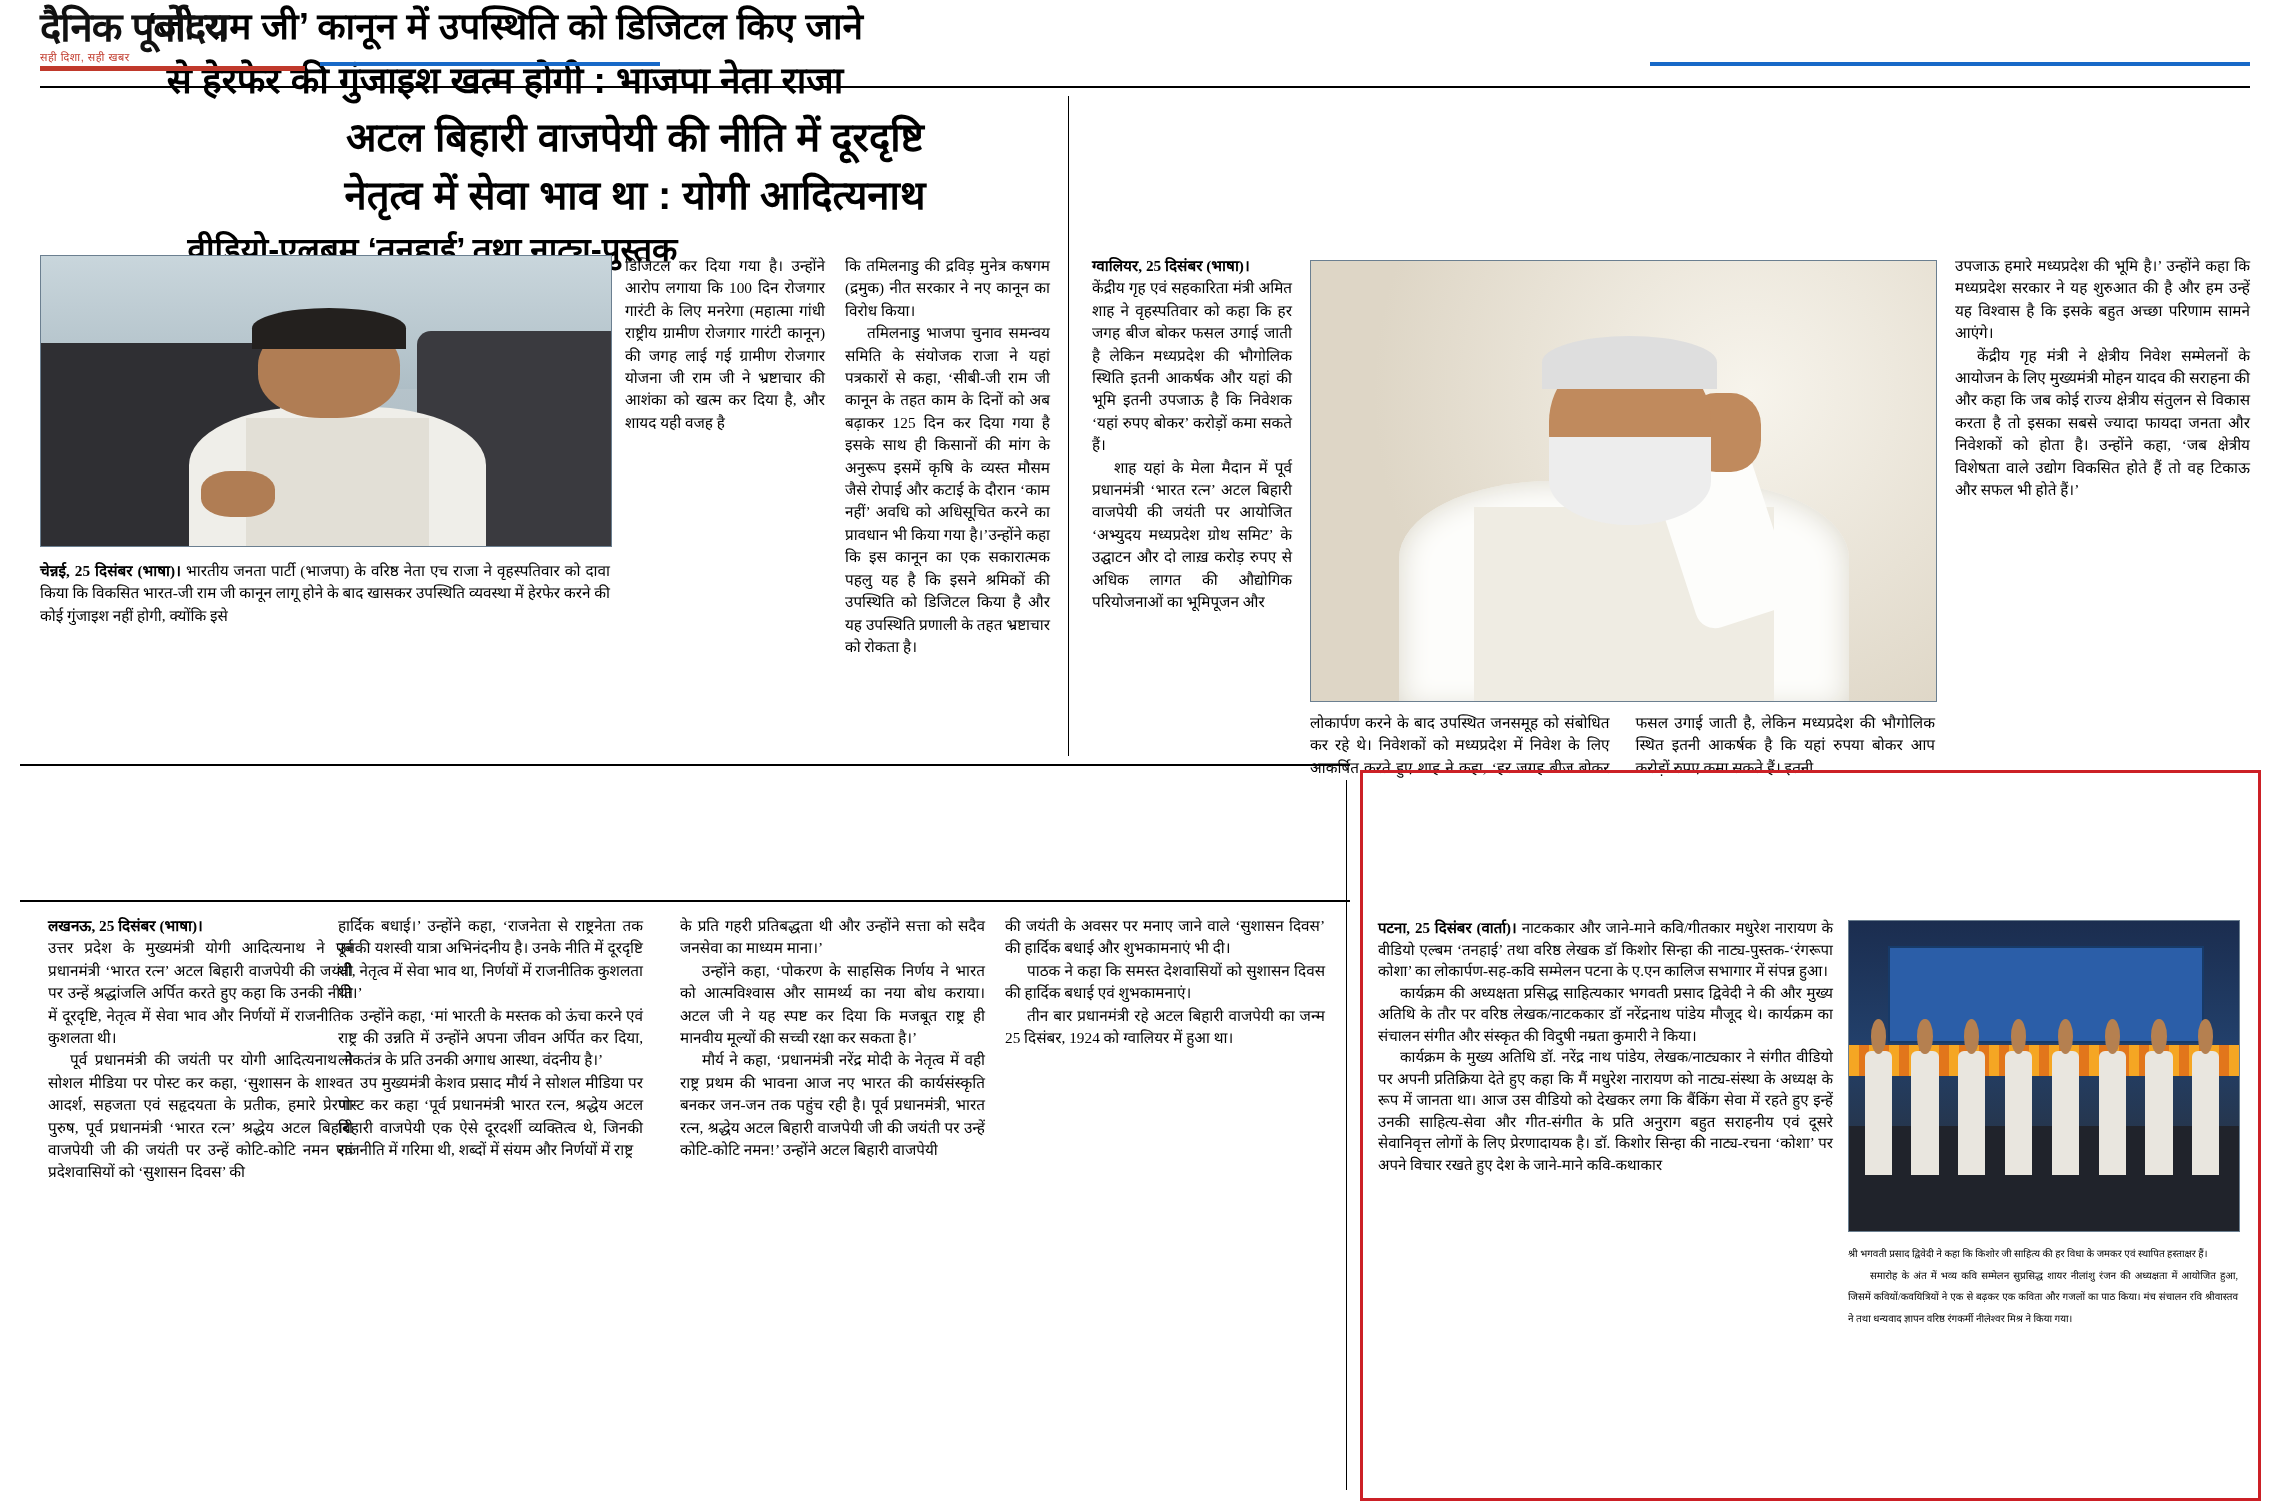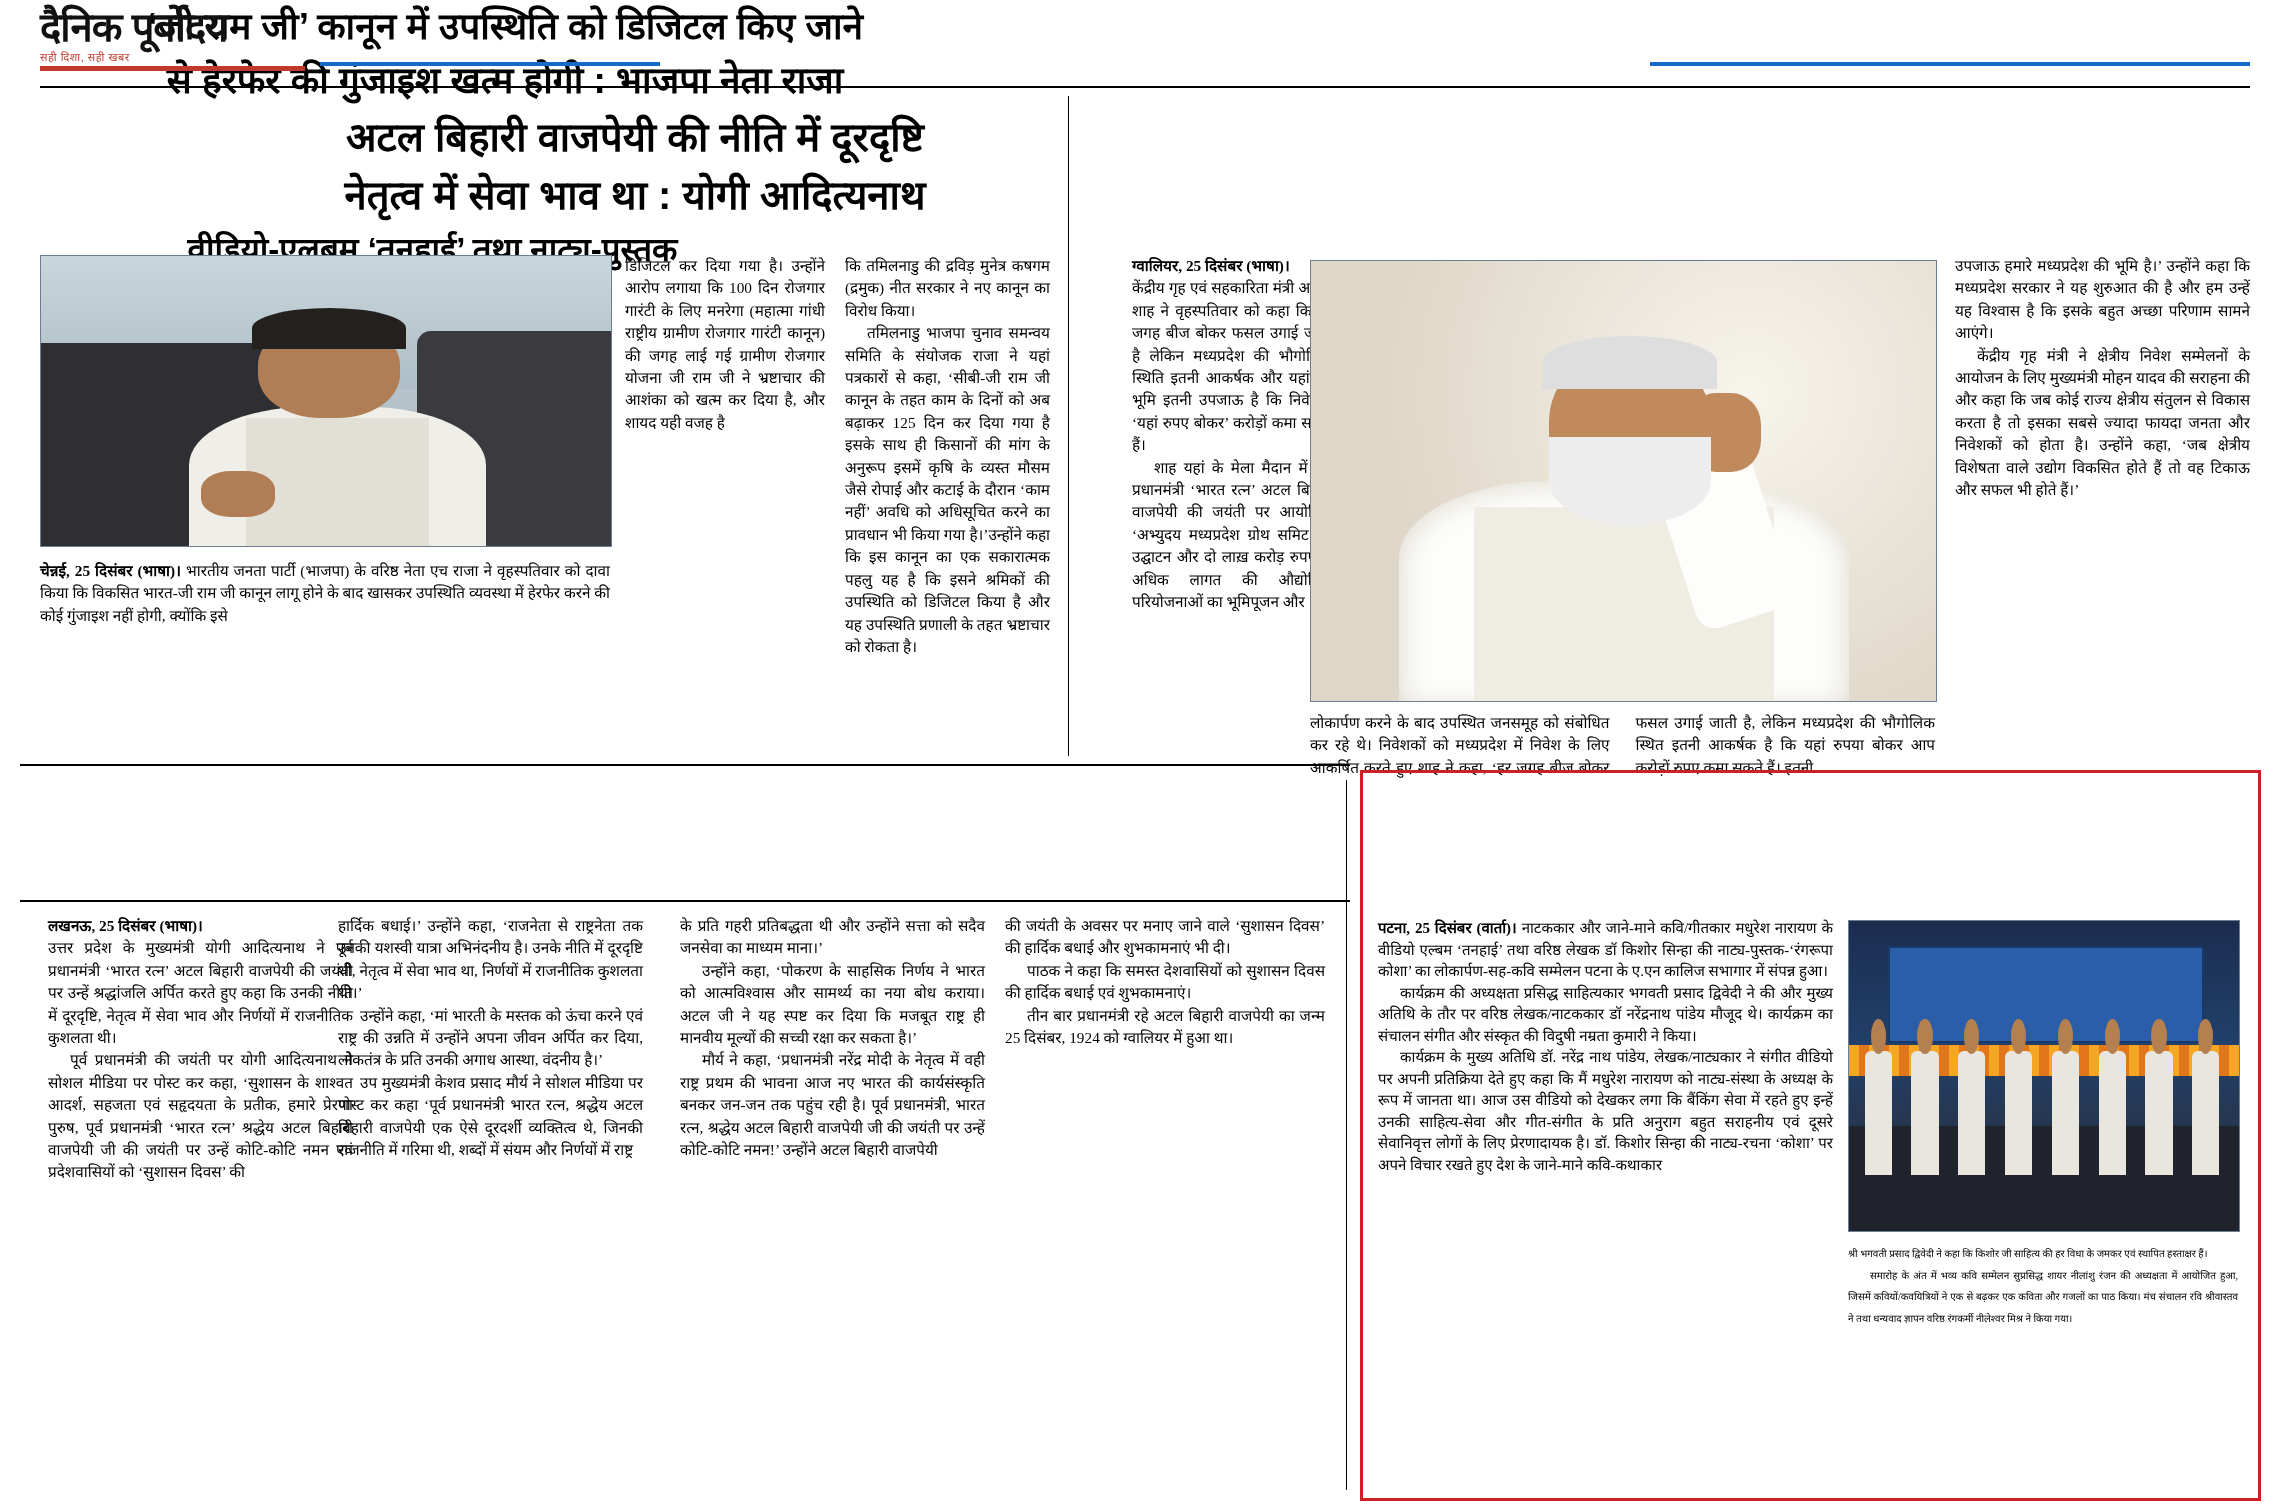--- a/index.html
+++ b/index.html
@@ -129,21 +129,21 @@
   <div class="col" style="left:625px;top:255px;width:200px;">
     <p class="first">डिजिटल कर दिया गया है। उन्होंने आरोप लगाया कि 100 दिन रोजगार गारंटी के लिए मनरेगा (महात्मा गांधी राष्ट्रीय ग्रामीण रोजगार गारंटी कानून) की जगह लाई गई ग्रामीण रोजगार योजना जी राम जी ने भ्रष्टाचार की आशंका को खत्म कर दिया है, और शायद यही वजह है</p>
   </div>
 
   <div class="col" style="left:845px;top:255px;width:205px;">
     <p class="first">कि तमिलनाडु की द्रविड़ मुनेत्र कषगम (द्रमुक) नीत सरकार ने नए कानून का विरोध किया।</p>
     <p>तमिलनाडु भाजपा चुनाव समन्वय समिति के संयोजक राजा ने यहां पत्रकारों से कहा, ‘सीबी-जी राम जी कानून के तहत काम के दिनों को अब बढ़ाकर 125 दिन कर दिया गया है इसके साथ ही किसानों की मांग के अनुरूप इसमें कृषि के व्यस्त मौसम जैसे रोपाई और कटाई के दौरान ‘काम नहीं’ अवधि को अधिसूचित करने का प्रावधान भी किया गया है।’उन्होंने कहा कि इस कानून का एक सकारात्मक पहलु यह है कि इसने श्रमिकों की उपस्थिति को डिजिटल किया है और यह उपस्थिति प्रणाली के तहत भ्रष्टाचार को रोकता है।</p>
   </div>
 
 
-  <div class="col" style="left:1132px;top:255px;width:200px;">
+  <div class="col" style="left:1092px;top:255px;width:200px;">
     <p class="first"><span class="dateline">ग्वालियर, 25 दिसंबर (भाषा)।</span></p>
     <p class="first">केंद्रीय गृह एवं सहकारिता मंत्री अमित शाह ने वृहस्पतिवार को कहा कि हर जगह बीज बोकर फसल उगाई जाती है लेकिन मध्यप्रदेश की भौगोलिक स्थिति इतनी आकर्षक और यहां की भूमि इतनी उपजाऊ है कि निवेशक ‘यहां रुपए बोकर’ करोड़ों कमा सकते हैं।</p>
     <p>शाह यहां के मेला मैदान में पूर्व प्रधानमंत्री ‘भारत रत्न’ अटल बिहारी वाजपेयी की जयंती पर आयोजित ‘अभ्युदय मध्यप्रदेश ग्रोथ समिट’ के उद्घाटन और दो लाख़ करोड़ रुपए से अधिक लागत की औद्योगिक परियोजनाओं का भूमिपूजन और</p>
   </div>
 
   <div class="photo ph2" style="left:1310px;top:260px;width:625px;height:440px;">
     <div class="bg"></div>
     <div class="kurta"></div>
       <div class="jacket"></div>
     <div class="arm"></div>

